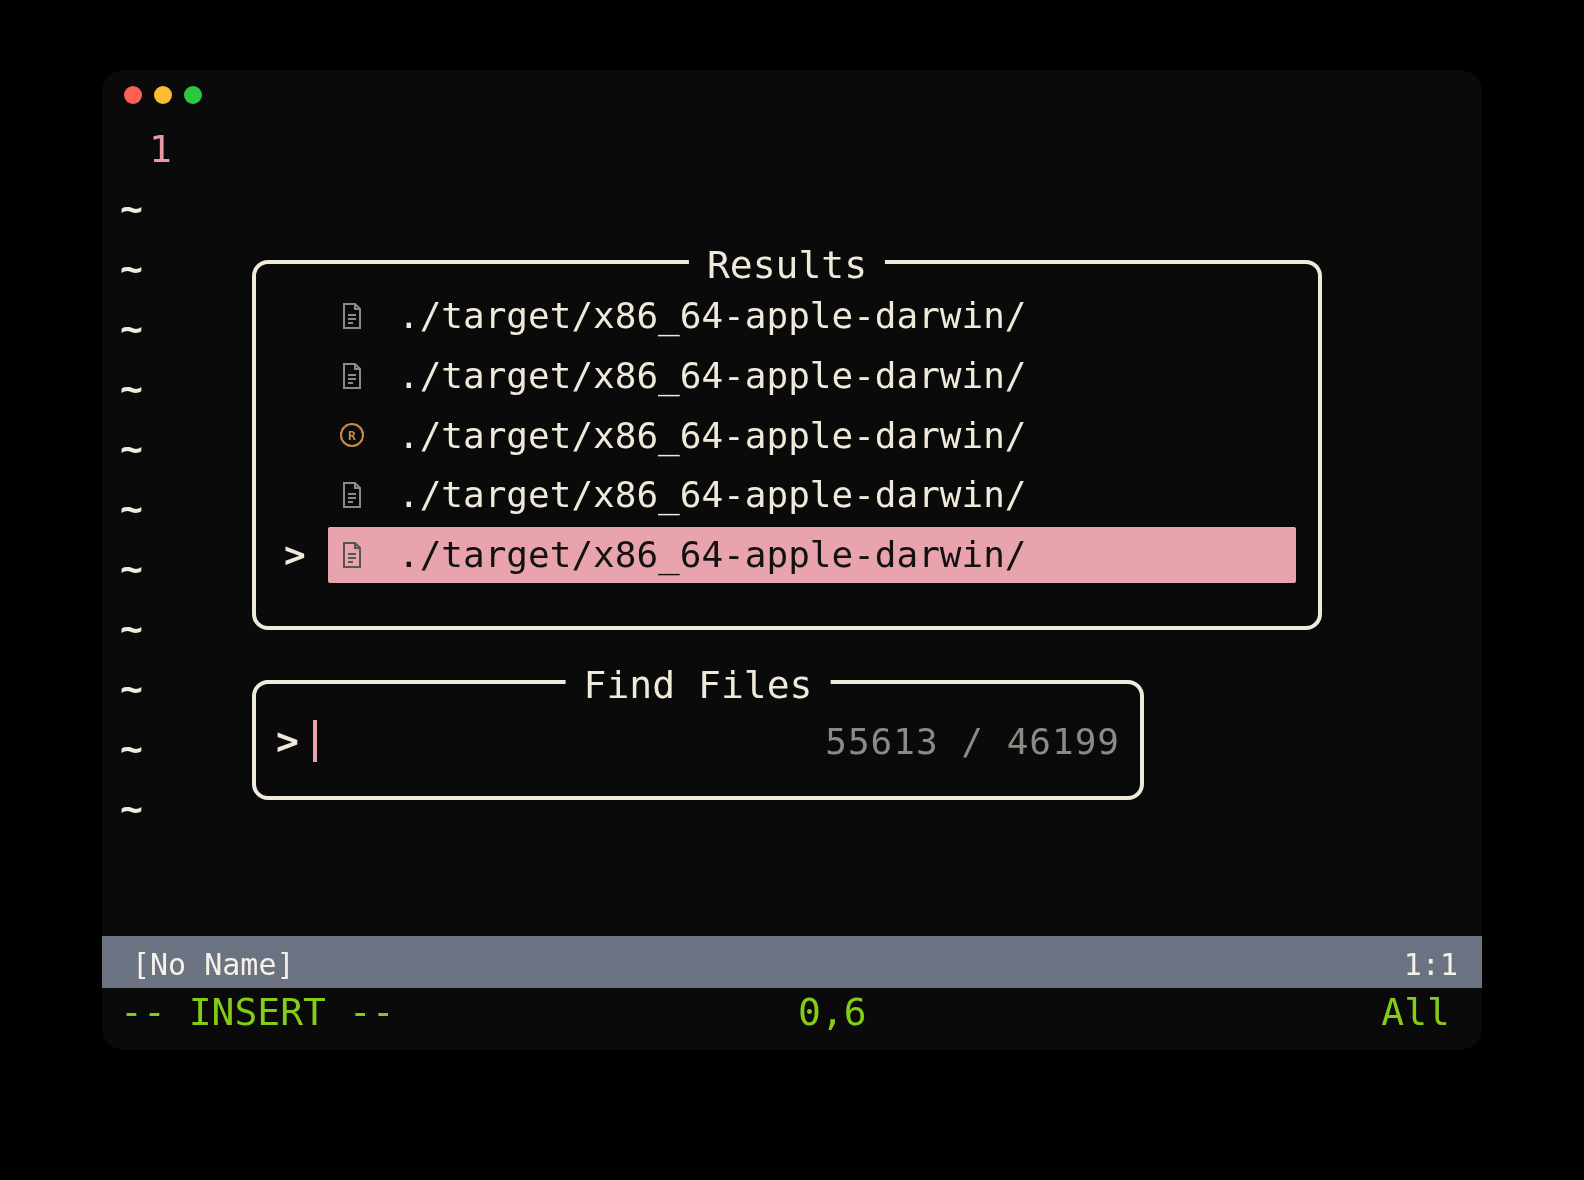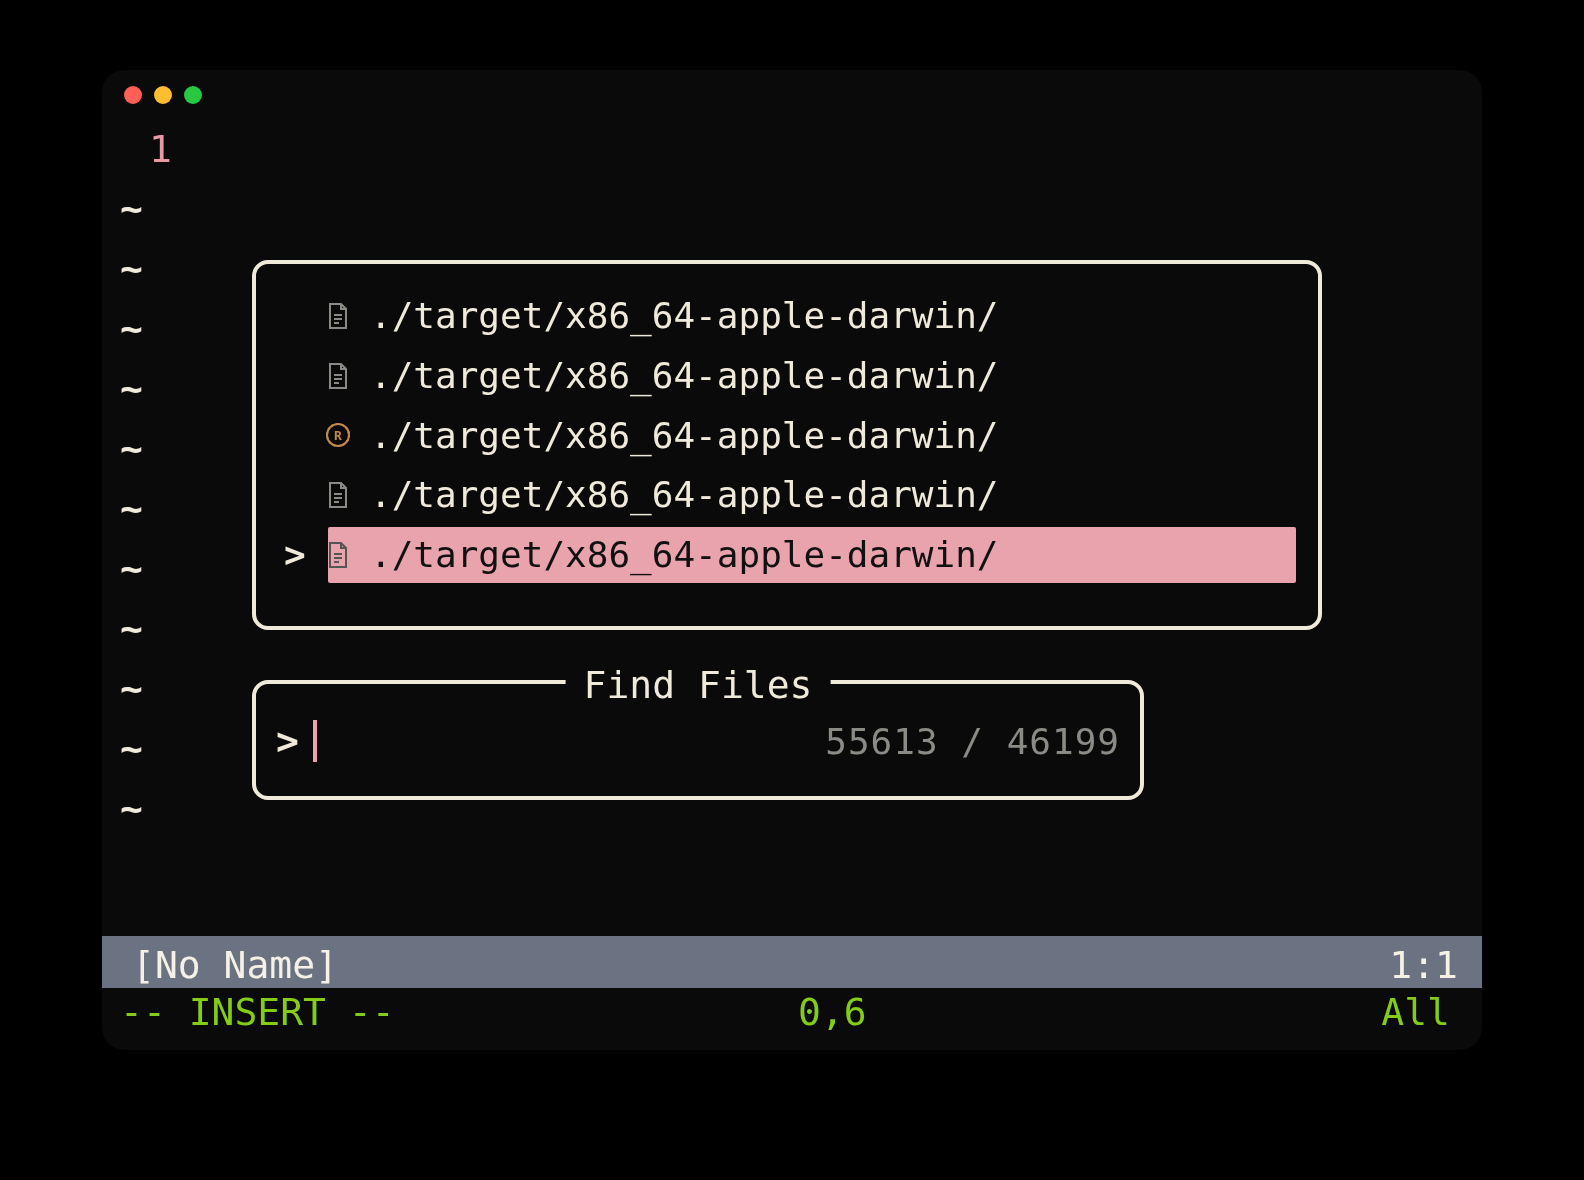--- a/index.html
+++ b/index.html
@@ -82,21 +82,21 @@
   .results-box {
     top: 140px;
     left: 150px;
     width: 1070px;
     height: 370px;
     padding: 22px 12px 12px 12px;
   }
   .result-row {
     display: flex;
     align-items: center;
-    gap: 18px;
+    gap: 32px;
     padding: 2px 16px;
     font-size: 36px;
     color: #f0eadb;
   }
   .result-row .marker { width: 22px; color: #f0eadb; font-weight: 700; }
   .result-row .icon { width: 28px; display:flex; align-items:center; justify-content:center; }
   .result-row .path { flex: 1; white-space: nowrap; overflow: hidden; }
   .result-row.selected {
     position: relative;
   }
@@ -131,23 +131,23 @@
   .ff-count { margin-left: auto; color: #8b8b86; font-size: 36px; letter-spacing: 1px; }
 
   .statusbar {
     position: absolute;
     left: 0; right: 0;
     bottom: 62px;
     height: 52px;
     background: #6b7383;
     color: #f5f1e6;
     display: flex;
-    align-items: flex-start;
+    align-items: flex-end;
     padding: 0 24px 0 30px;
-    font-size: 38px;
+    font-size: 30px;
   }
   .statusbar .sb-right { margin-left: auto; }
 
   .modeline {
     position: absolute;
     left: 0; right: 8px;
     bottom: 8px;
     height: 52px;
     color: #84cc16;
     display: flex;
@@ -186,20 +186,21 @@
         <div>~</div>
         <div>~</div>
         <div>~</div>
         <div>~</div>
         <div>~</div>
         <div>~</div>
         <div>~</div>
       </div>
 
     <div class="box results-box">
+      <div class="box-title">Results</div>
       <div id="results-list">
           <div class="result-row">
             <span class="marker"></span>
             <span class="icon file-icon">
               <svg width="24" height="28" viewBox="0 0 24 28" fill="none" stroke="#8b8b86" stroke-width="2">
                 <path d="M4 2h11l5 5v19H4z"></path>
                 <path d="M15 2v5h5"></path>
                 <line x1="8" y1="13" x2="16" y2="13"></line>
                 <line x1="8" y1="17" x2="16" y2="17"></line>
                 <line x1="8" y1="21" x2="13" y2="21"></line>

